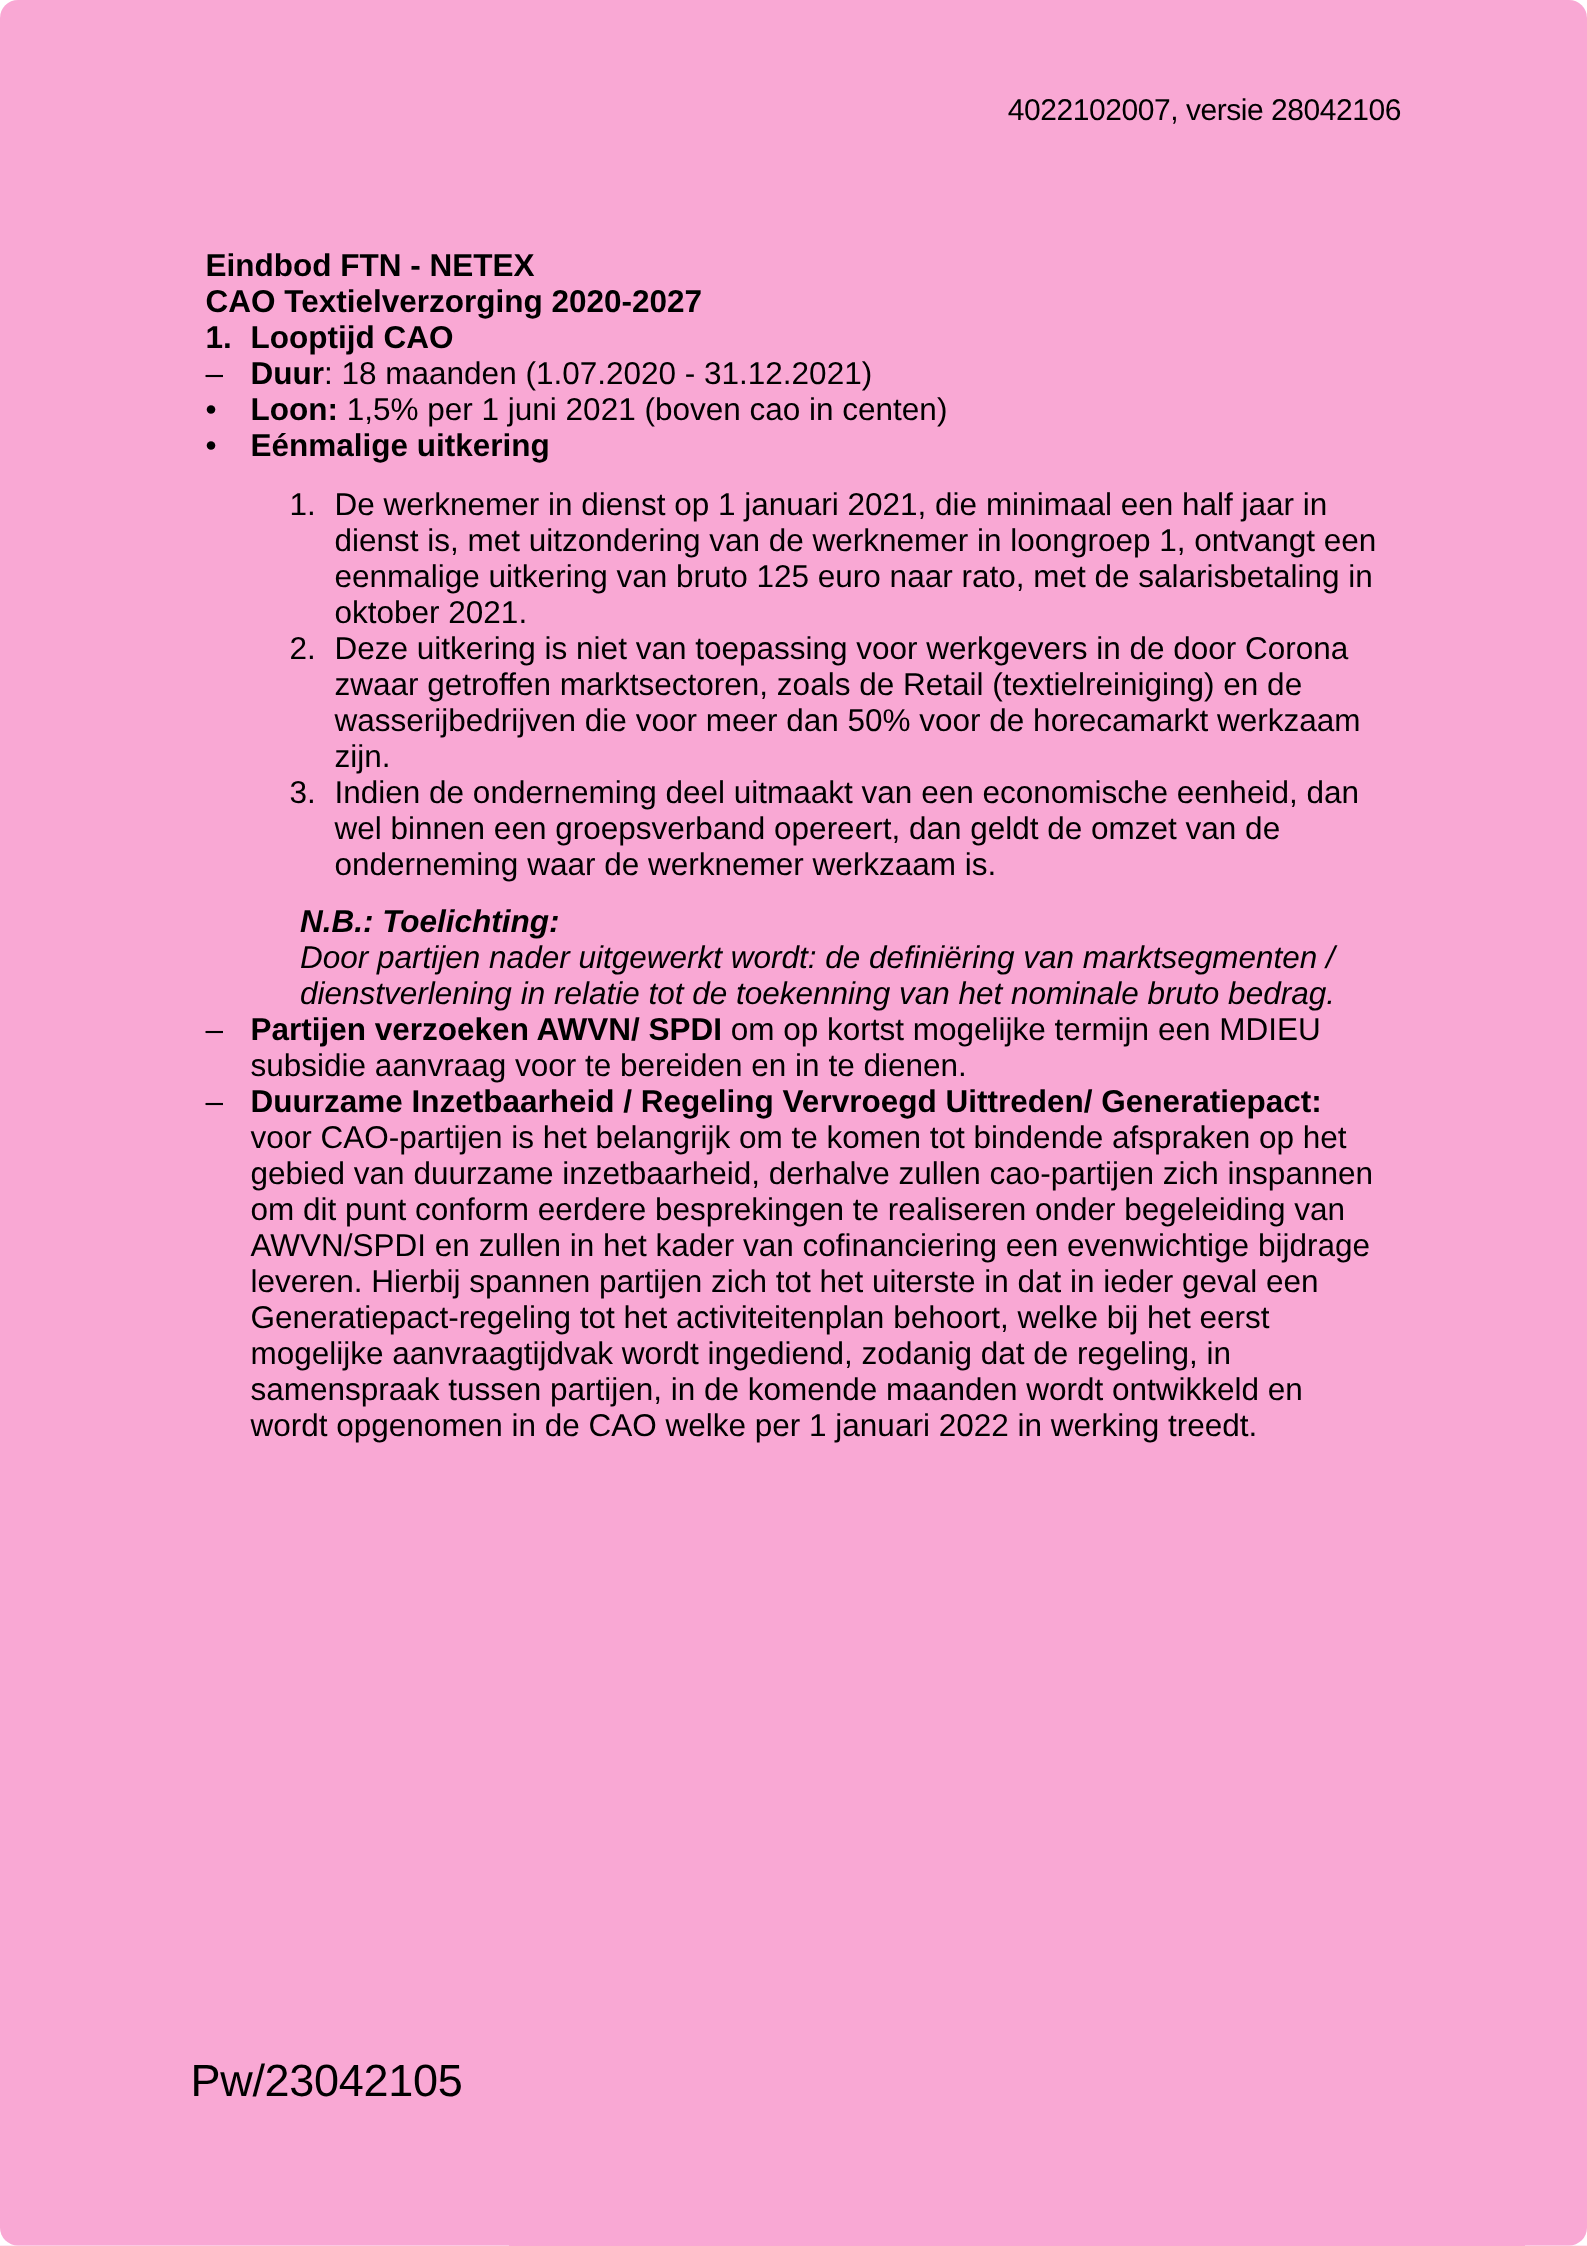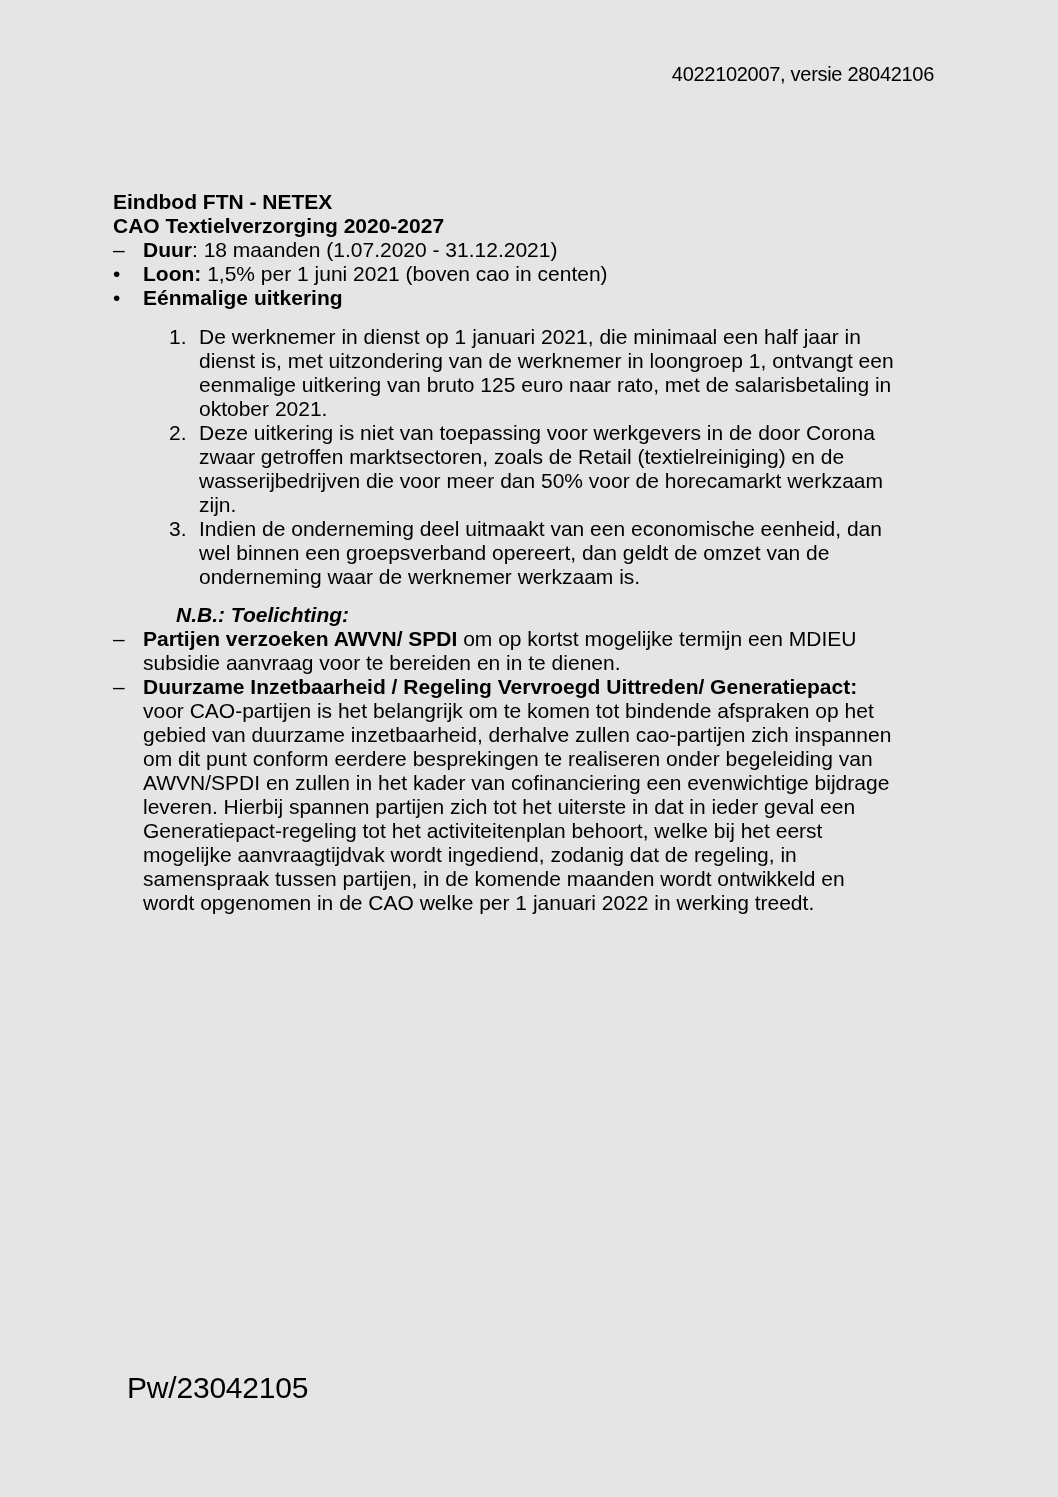--- a/index.html
+++ b/index.html
@@ -5,26 +5,26 @@
   * { margin: 0; padding: 0; box-sizing: border-box; }
   html, body { background: #ffffff; }
   body {
     width: 1058px; height: 1497px;
     position: relative; overflow: hidden;
     color: #000000;
     font-family: "Liberation Sans", "DejaVu Sans", sans-serif;
     font-size: 21px; line-height: 24px;
     -webkit-font-smoothing: antialiased;
   }
-  .page { position: absolute; inset: 0; background: #e5e5e5; }
+  .page { position: absolute; inset: 0; background: #f9a8d4; border-radius: 12px; }
   .doc-ref {
     position: absolute; top: 62px; right: 124px;
     font-size: 20px; letter-spacing: -0.3px; white-space: nowrap;
   }
-  .content { position: absolute; left: 113px; top: 166px; width: 815px; margin-top: 24px; }
+  .content { position: absolute; left: 137px; top: 166px; width: 815px; }
   .bold { font-weight: bold; }
 
   p.block { margin: 0; }
 
   
   .sec-heading { font-weight: bold; }
   .sec-heading .hnum { display: inline-block; width: 30px; }
 
   
   .dash-item { position: relative; padding-left: 30px; }
@@ -65,20 +65,23 @@
 <div class="page">
 
   <div class="doc-ref">4022102007, versie 28042106</div>
 
   <div class="content">
 
     <p class="block bold">Eindbod FTN - NETEX</p>
 
     <p class="block bold mt26">CAO Textielverzorging 2020-2027</p>
 
+    <p class="block sec-heading mt44">
+      <span class="hnum">1.</span><span>Looptijd CAO</span>
+    </p>
 
     <p class="block dash-item mt23">
       <span class="marker">–</span><span class="bold">Duur</span><span>: 18 maanden (1.07.2020 - 31.12.2021)</span>
     </p>
 
 
 
     <p class="block bullet-item mt23">
       <span class="marker">•</span><span class="bold">Loon:</span><span> 1,5% per 1 juni 2021 (boven cao in centen)</span>
     </p>
@@ -94,20 +97,21 @@
       <p class="block num-item">
         <span class="marker">2.</span><span>Deze uitkering is niet van toepassing voor werkgevers in de door Corona zwaar getroffen marktsectoren, zoals de Retail (textielreiniging) en de wasserijbedrijven die voor meer dan 50% voor de horecamarkt werkzaam zijn.</span>
       </p>
       <p class="block num-item">
         <span class="marker">3.</span><span>Indien de onderneming deel uitmaakt van een economische eenheid, dan wel binnen een groepsverband opereert, dan geldt de omzet van de onderneming waar de werknemer werkzaam is.</span>
       </p>
     </div>
 
     <div class="nb-block mt14">
       <p class="block bold">N.B.: Toelichting:</p>
+      <p class="block">Door partijen nader uitgewerkt wordt: de definiëring van marktsegmenten / dienstverlening in relatie tot de toekenning van het nominale bruto bedrag.</p>
     </div>
 
 
     <p class="block dash-item sub-dash mt26">
       <span class="marker">–</span><span class="bold">Partijen verzoeken AWVN/ SPDI</span><span> om op kortst mogelijke termijn een MDIEU subsidie aanvraag voor te bereiden en in te dienen.</span>
     </p>
 
     <p class="block dash-item sub-dash mt20">
       <span class="marker">–</span><span class="bold">Duurzame Inzetbaarheid / Regeling Vervroegd Uittreden/ Generatiepact:</span><span> voor CAO-partijen is het belangrijk om te komen tot bindende afspraken op het gebied van duurzame inzetbaarheid, derhalve zullen cao-partijen zich inspannen om dit punt conform eerdere besprekingen te realiseren onder begeleiding van AWVN/SPDI en zullen in het kader van cofinanciering een evenwichtige bijdrage leveren. Hierbij spannen partijen zich tot het uiterste in dat in ieder geval een Generatiepact-regeling tot het activiteitenplan behoort, welke bij het eerst mogelijke aanvraagtijdvak wordt ingediend, zodanig dat de regeling, in samenspraak tussen partijen, in de komende maanden wordt ontwikkeld en wordt opgenomen in de CAO welke per 1 januari 2022 in werking treedt.</span>
     </p>

